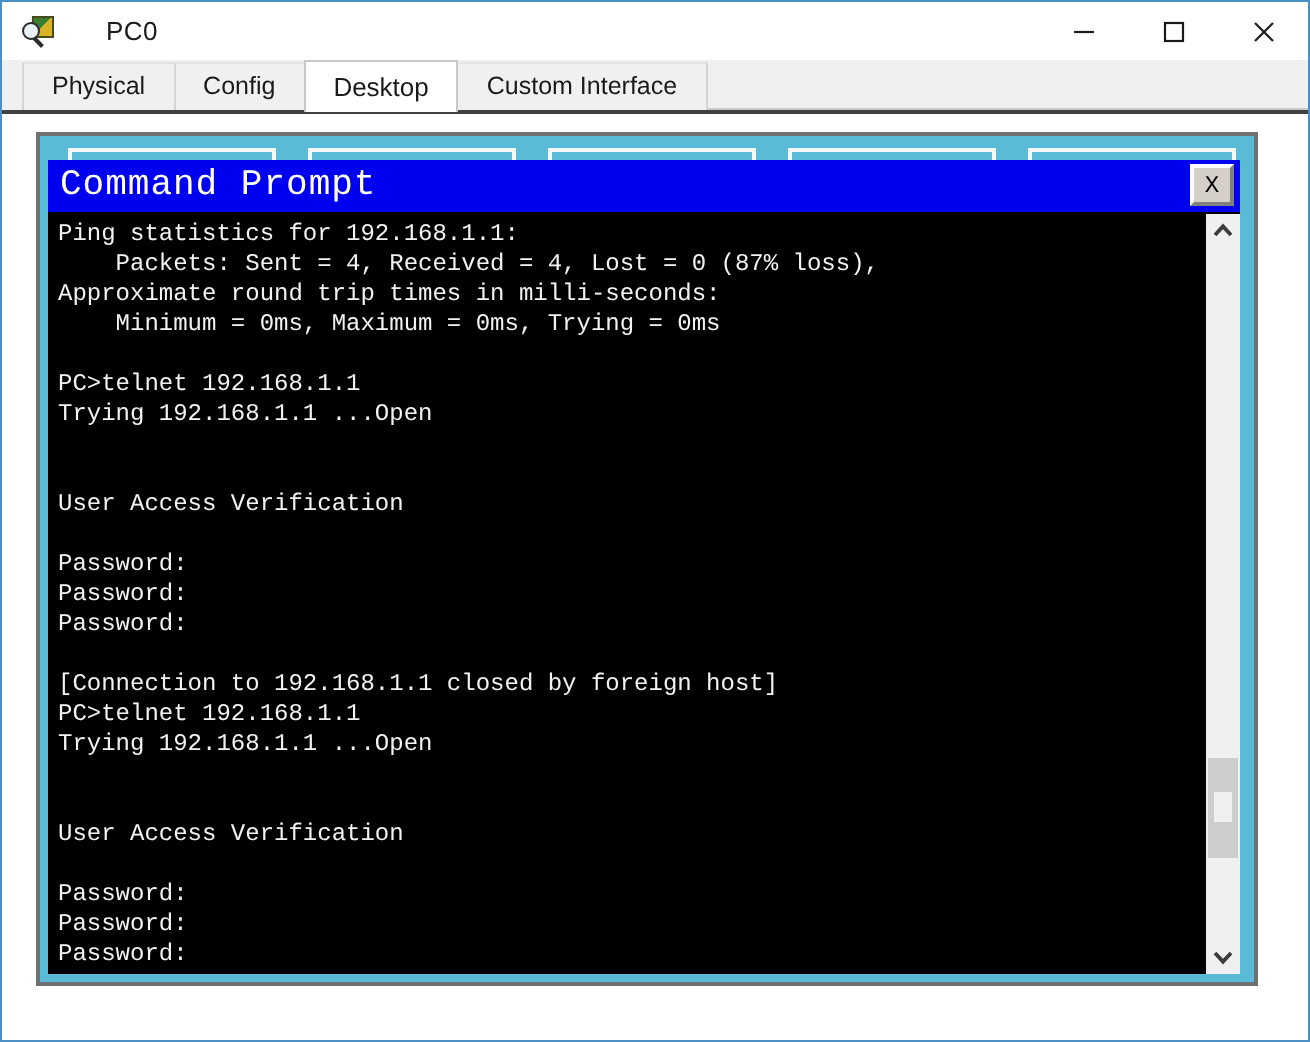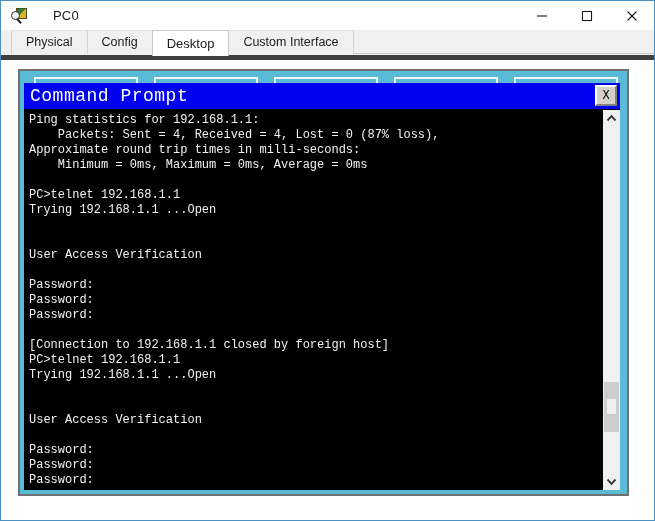--- a/index.html
+++ b/index.html
@@ -96,25 +96,25 @@
     padding: 0;
   }
   .win-btn svg { display: block; }
 
   
   #tab-strip {
     flex: 0 0 25px;
     height: 38px;
     background: #f0f0f0;
     display: flex;
-    align-items: flex-start;
+    align-items: center;
     padding-left: 10px;
     box-sizing: border-box;
     position: relative;
-    border-bottom: 5px solid #404040;
+    border-bottom: 2px solid #404040;
   }
   .tab {
     height: 24px;
     line-height: 23px;
     padding: 0 14px;
     font-size: 12.5px;
     color: #1a1a1a;
     background: #f0f0f0;
     border-left: 1px solid #d4d4d4;
     border-right: 1px solid #d4d4d4;
@@ -392,21 +392,21 @@
           <div id="cmd-title">Command Prompt</div>
           <div id="cmd-close-btn">X</div>
         </div>
 
         <div id="cmd-body">
 
           <div id="console">
               <div class="console-line">Ping statistics for 192.168.1.1:</div>
               <div class="console-line">    Packets: Sent = 4, Received = 4, Lost = 0 (87% loss),</div>
               <div class="console-line">Approximate round trip times in milli-seconds:</div>
-              <div class="console-line">    Minimum = 0ms, Maximum = 0ms, Average = 0ms</div>
+              <div class="console-line">    Minimum = 0ms, Maximum = 0ms, Trying = 0ms</div>
               <div class="console-line">&nbsp;</div>
               <div class="console-line">PC&gt;telnet 192.168.1.1</div>
               <div class="console-line">Trying 192.168.1.1 ...Open</div>
               <div class="console-line">&nbsp;</div>
               <div class="console-line">&nbsp;</div>
               <div class="console-line">User Access Verification</div>
               <div class="console-line">&nbsp;</div>
               <div class="console-line">Password:</div>
               <div class="console-line">Password:</div>
               <div class="console-line">Password:</div>

